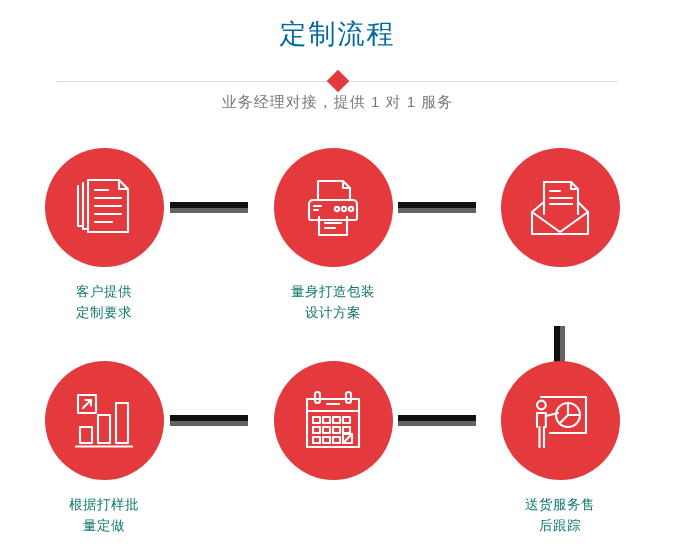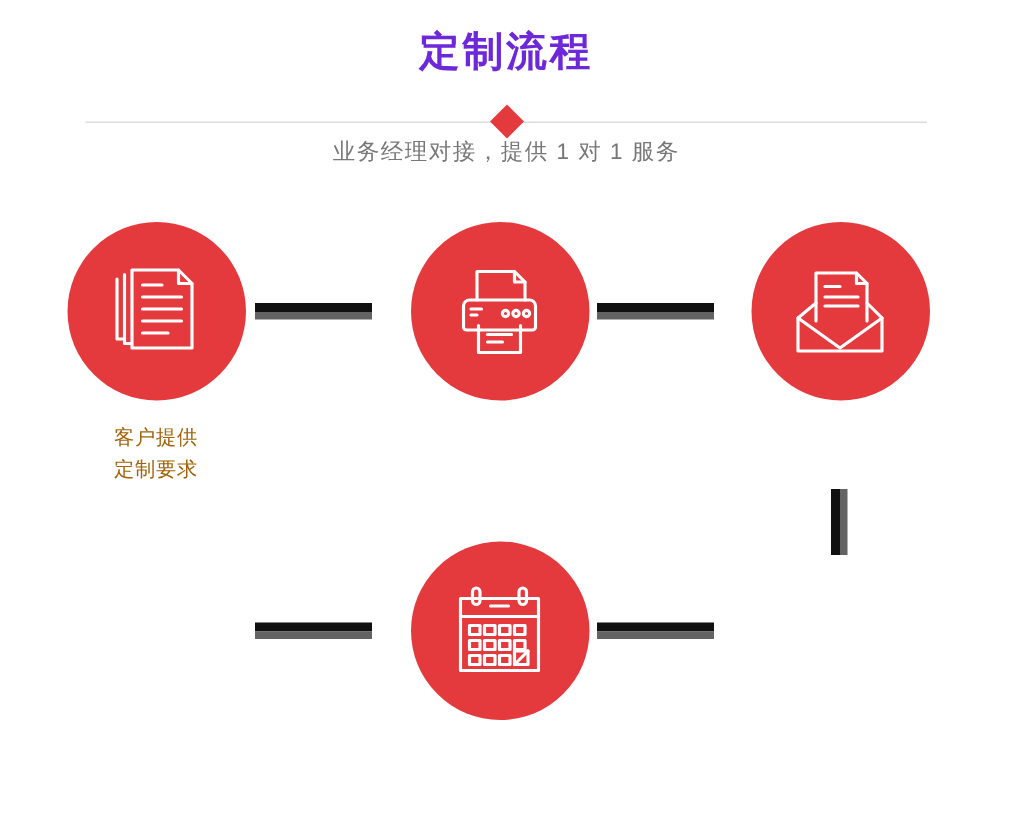--- a/index.html
+++ b/index.html
@@ -23,22 +23,22 @@
     width: 675px;
     height: 130px;
   }
   .page-title {
     position: absolute;
     left: 0;
     top: 16px;
     width: 675px;
     text-align: center;
     font-size: 27px;
-    font-weight: bold;
-    color: #6d28d9;
+    font-weight: normal;
+    color: #0369a1;
     letter-spacing: 2px;
     line-height: 36px;
   }
   .divider-wrap {
     position: absolute;
     left: 57px;
     top: 71px;
     width: 561px;
     height: 22px;
   }
@@ -103,21 +103,21 @@
   .circle svg {
     position: absolute;
     left: 50%;
     top: 50%;
     transform: translate(-50%, -50%);
     display: block;
   }
   .step-label {
     margin-top: 14px;
     font-size: 13.5px;
-    color: #a16207;
+    color: #0f766e;
     line-height: 21px;
     letter-spacing: 0.5px;
     white-space: pre-line;
   }
 
   
   .conn-h {
     position: absolute;
     width: 78px;
     height: 11px;
@@ -227,38 +227,57 @@
           <line x1="13" y1="34" x2="17" y2="34"></line>
           <circle cx="36" cy="33" r="2.1"></circle>
           <circle cx="43" cy="33" r="2.1"></circle>
           <circle cx="50" cy="33" r="2.1"></circle>
           <path d="M18 41 L18 59 L46 59 L46 41"></path>
           <line x1="24" y1="47" x2="40" y2="47"></line>
           <line x1="24" y1="52" x2="34" y2="52"></line>
         </g>
       </svg>
     </div>
+    <div class="step-label">量身打造包装
+设计方案</div>
   </div>
 
   <div class="step step-c3 step-r1">
     <div class="circle">
       <svg width="64" height="64" viewBox="0 0 64 64">
         <g fill="none" stroke="#ffffff" stroke-width="2.1" stroke-linejoin="round" stroke-linecap="round">
           <path d="M16 38 L16 6 L43 6 L50 13 L50 38"></path>
           <path d="M43 6 L43 13 L50 13"></path>
           <line x1="22" y1="15" x2="32" y2="15"></line>
           <line x1="22" y1="22" x2="44" y2="22"></line>
           <line x1="22" y1="28" x2="44" y2="28"></line>
           <path d="M16 26 L4 36 L4 58 L60 58 L60 36 L50 26"></path>
           <path d="M4 36 L32 56 L60 36"></path>
         </g>
       </svg>
     </div>
   </div>
 
+  <div class="step step-c1 step-r2">
+    <div class="circle">
+      <svg width="64" height="64" viewBox="0 0 64 64">
+        <g fill="none" stroke="#ffffff" stroke-width="2.1" stroke-linejoin="round" stroke-linecap="round">
+          <rect x="6" y="6" width="18" height="18"></rect>
+          <path d="M11 19 L19 11"></path>
+          <path d="M13.5 11 L19 11 L19 16.5"></path>
+          <rect x="8" y="38" width="12" height="16"></rect>
+          <rect x="26" y="26" width="12" height="28"></rect>
+          <rect x="44" y="14" width="12" height="40"></rect>
+          <line x1="4" y1="57.5" x2="60" y2="57.5"></line>
+        </g>
+      </svg>
+    </div>
+    <div class="step-label">根据打样批
+量定做</div>
+  </div>
 
   <div class="step step-c2 step-r2">
     <div class="circle">
       <svg width="64" height="64" viewBox="0 0 64 64">
         <g fill="none" stroke="#ffffff" stroke-width="2.1" stroke-linejoin="round" stroke-linecap="round">
           <path d="M6 10 L58 10 L58 58 L6 58 Z"></path>
           <line x1="6" y1="22" x2="58" y2="22"></line>
           <rect x="14" y="3" width="5" height="11" rx="2.5"></rect>
           <rect x="45" y="3" width="5" height="11" rx="2.5"></rect>
           <line x1="26" y1="15" x2="38" y2="15"></line>
@@ -273,14 +292,36 @@
           <rect x="12" y="48" width="7" height="6"></rect>
           <rect x="22" y="48" width="7" height="6"></rect>
           <rect x="32" y="48" width="7" height="6"></rect>
           <path d="M42 54 L42 45 L51 45 L51 54 Z"></path>
           <line x1="42" y1="54" x2="51" y2="45"></line>
         </g>
       </svg>
     </div>
   </div>
 
+  <div class="step step-c3 step-r2">
+    <div class="circle">
+      <svg width="64" height="64" viewBox="0 0 64 64">
+        <g fill="none" stroke="#ffffff" stroke-width="2.1" stroke-linejoin="round" stroke-linecap="round">
+          <path d="M13 8 L58 8 L58 44 L22 44"></path>
+          <circle cx="40" cy="26" r="12"></circle>
+          <path d="M40 26 L40 14"></path>
+          <path d="M40 26 L52 26"></path>
+          <path d="M40 26 L31.5 34.5"></path>
+          <path d="M9 16 a4.4 4.4 0 1 0 8.8 0 a4.4 4.4 0 1 0 -8.8 0"></path>
+          <path d="M9 24 L9 38"></path>
+          <path d="M17.8 24 L17.8 38"></path>
+          <path d="M9 24 L17.8 24"></path>
+          <path d="M17.8 27 L30 24"></path>
+          <path d="M11.5 38 L11.5 58"></path>
+          <path d="M16 38 L16 58"></path>
+        </g>
+      </svg>
+    </div>
+    <div class="step-label">送货服务售
+后跟踪</div>
+  </div>
 
 </div>
 
 </body></html>

